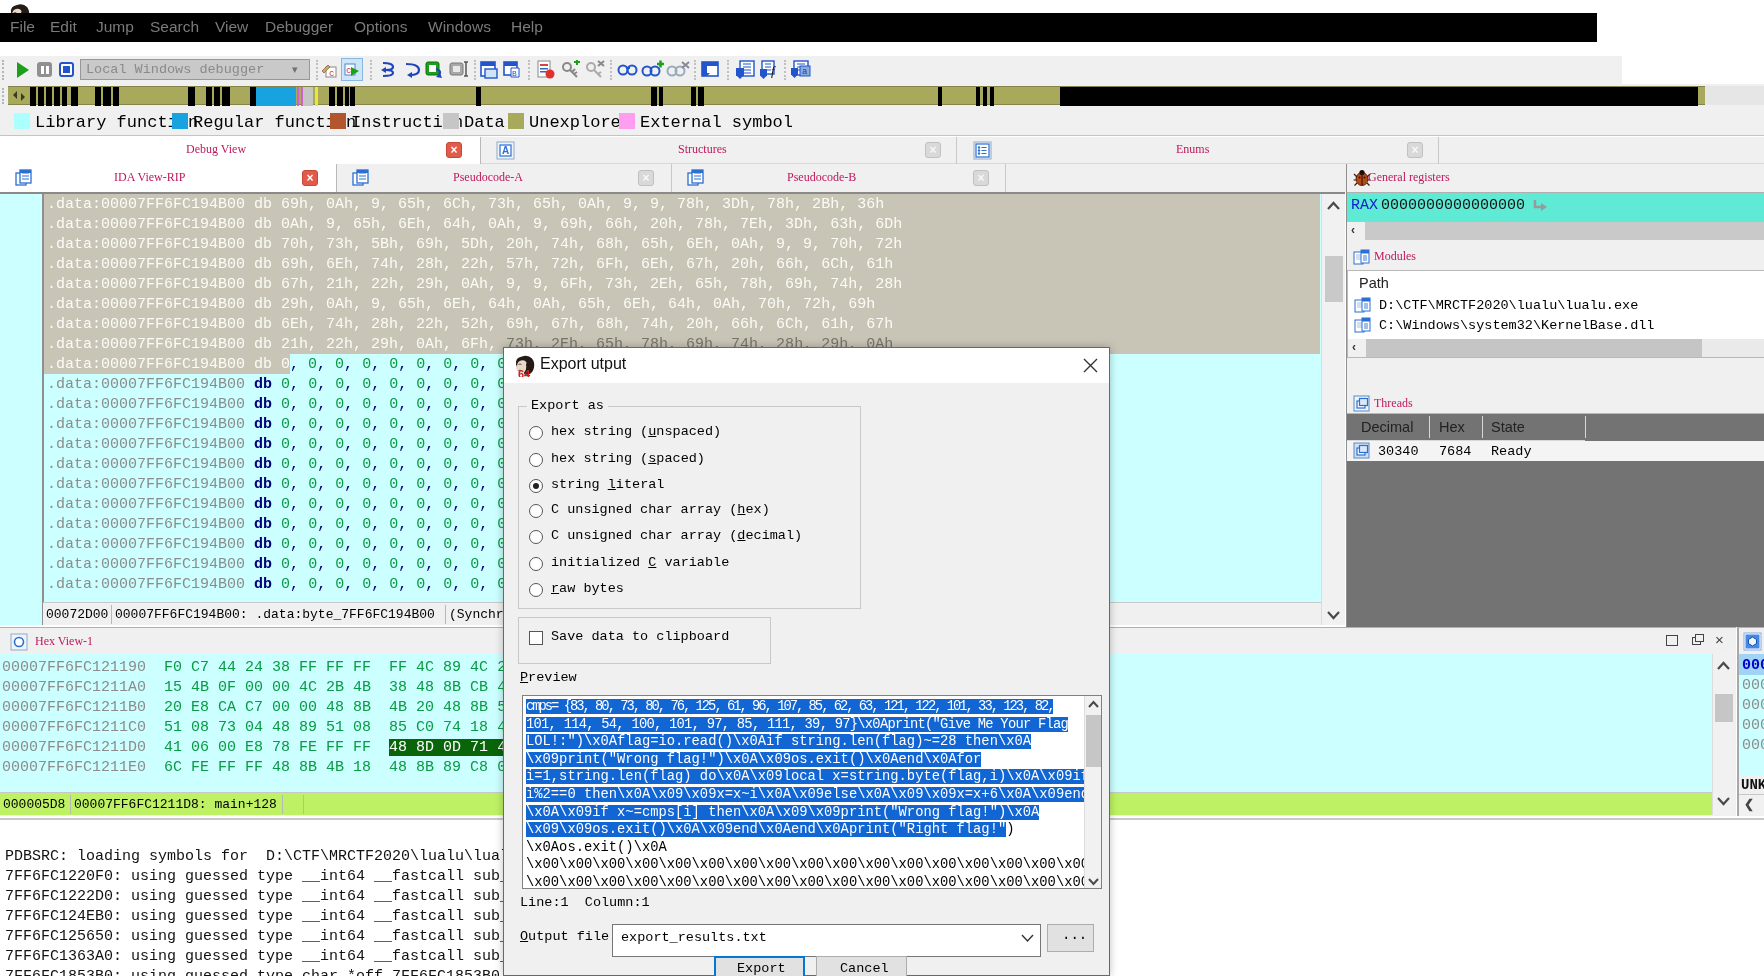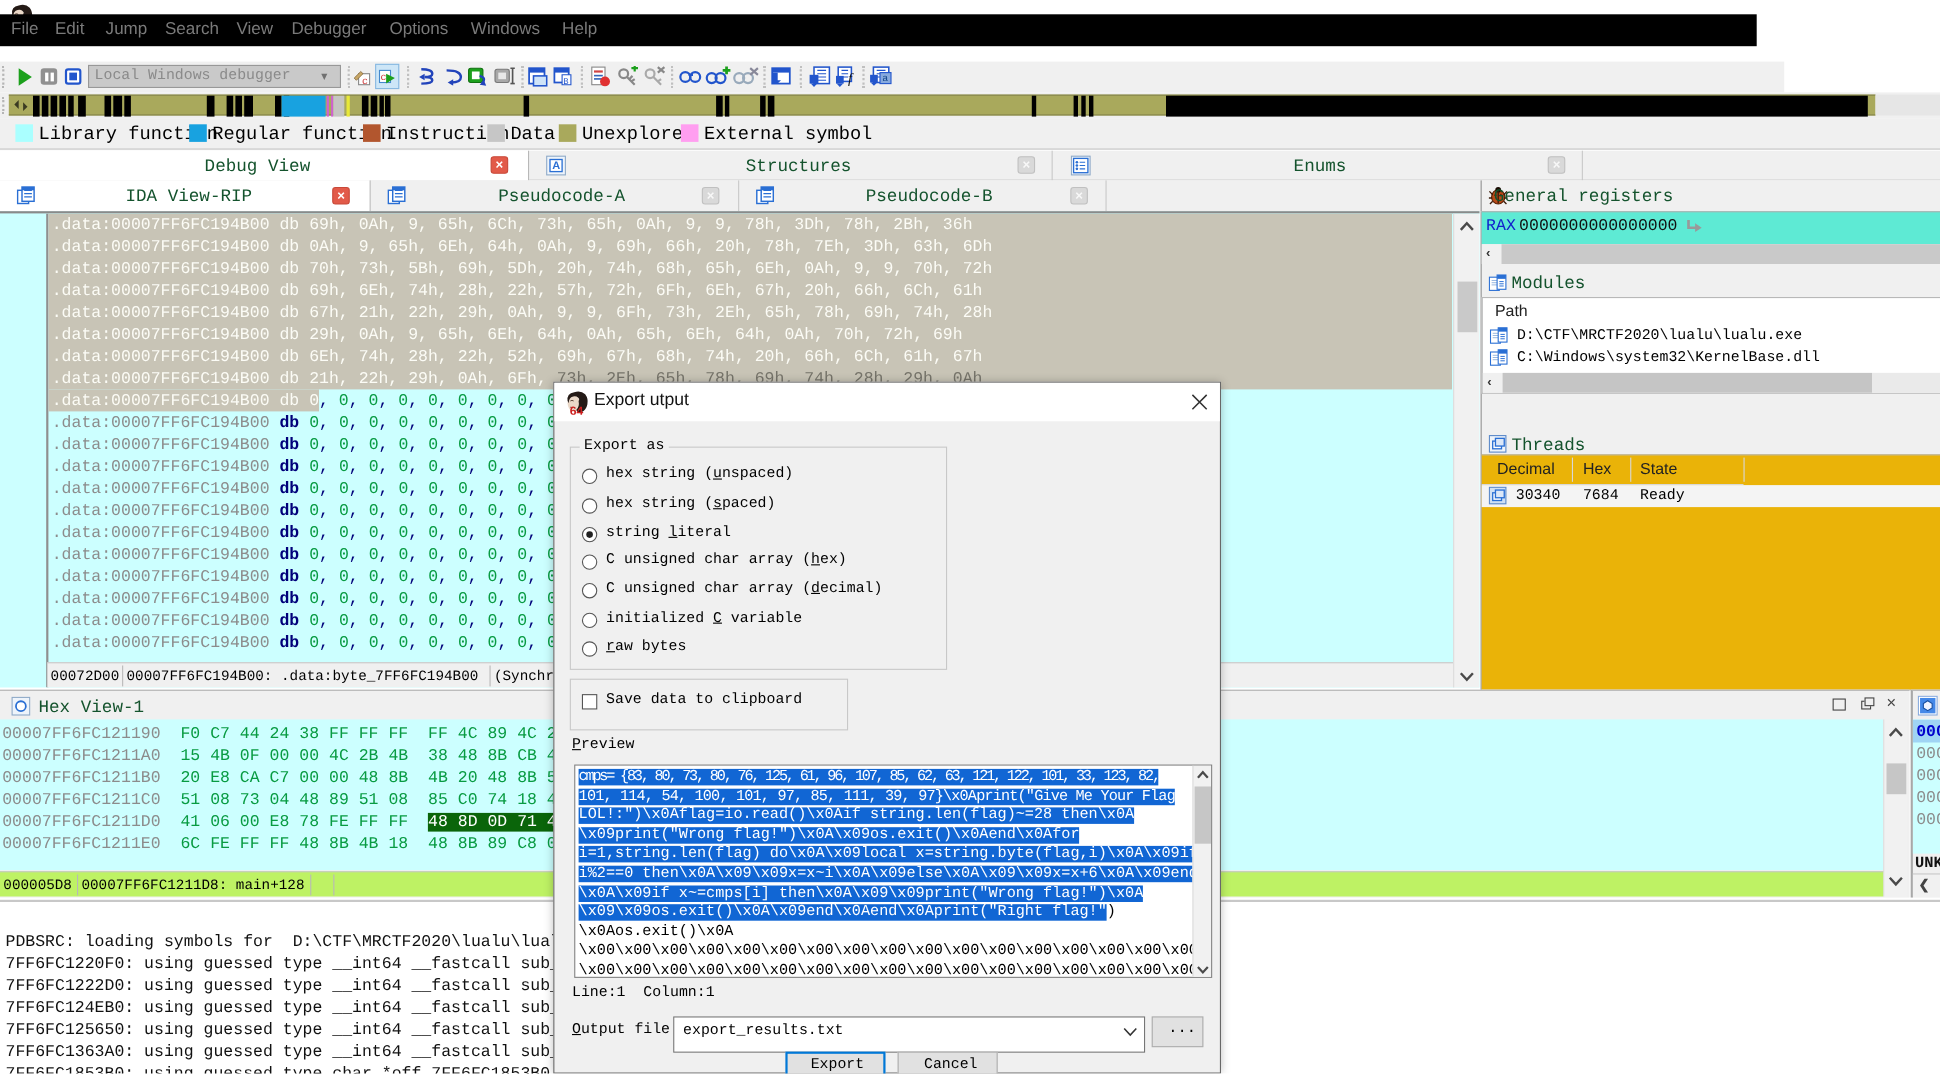--- a/index.html
+++ b/index.html
@@ -2,21 +2,21 @@
 <html><head><meta charset="utf-8">
 <style>
 *{margin:0;padding:0;box-sizing:border-box}
 html,body{width:1764px;height:976px;overflow:hidden;background:#fff;position:relative;font-family:"Liberation Sans",sans-serif}
 .mono{font-family:"Liberation Mono",monospace}
 .abs{position:absolute}
 .mi{position:absolute;top:5px;font-size:15.5px;color:#7a7a7a}
 .nb{position:absolute;top:0;height:19px;background:#000}
 .lsq{position:absolute;top:5px;width:16px;height:16px}
 .llb{position:absolute;top:5px;font-size:17px;color:#000;font-family:Liberation Mono, monospace}
-.tabtxt{position:absolute;top:5px;font-size:16px;color:#14532d;font-family:Liberation Mono, monospace}
+.tabtxt{position:absolute;top:5px;font-size:12px;color:#be185d;font-family:Liberation Serif, serif}
 .redx{position:absolute;width:16px;height:16px;border-radius:3px;background:#e25a49;border:1px solid #c84838;color:#fff;font-size:12px;line-height:14px;text-align:center;font-weight:bold}
 .grayx{position:absolute;width:16px;height:16px;border-radius:3px;background:#d9d9d9;border:1px solid #c0c0c0;color:#f8f8f8;font-size:12px;line-height:14px;text-align:center;font-weight:bold}
 .dline{white-space:pre;font-family:"Liberation Mono",monospace;font-size:15px;line-height:20px}
 .w{color:#fcfcf6}
 .dk{color:#76746a}
 .ad{color:#8c8c8c}
 .nv{color:#00007a}
 .gr{color:#089b42}
 .hl{background:#0a650a;color:#fff}
 .ic{position:absolute}
@@ -288,21 +288,21 @@
       <div class="grayx" style="left:300px;top:6px">×</div>
     </div>
     <div class="abs" style="left:1346px;top:0;width:418px;height:28px;border-left:1px solid #909090">
       <svg class="ic" style="left:6px;top:5px" width="18" height="18" viewBox="0 0 18 18">
         <ellipse cx="9" cy="10" rx="6" ry="6.5" fill="#b84a18" stroke="#5a2408"></ellipse>
         <circle cx="9" cy="3.5" r="2.6" fill="#1a0c04"></circle>
         <path d="M9 4 V16 M4 8 L1 5 M14 8 L17 5 M3.5 11 H0.5 M14.5 11 H17.5 M4 14 L1.5 16.5 M14 14 L16.5 16.5" stroke="#3a1a08" stroke-width="1.2"></path>
         <circle cx="6.5" cy="8.5" r="1" fill="#3a1505"></circle>
         <circle cx="11.5" cy="8.5" r="1" fill="#3a1505"></circle>
       </svg>
-      <span class="tabtxt" style="left:11px;top:6px">General registers</span>
+      <span class="tabtxt" style="left:21px;top:6px">General registers</span>
     </div>
   </div>
 <div class="abs" style="left:0;top:192px;width:1345px;height:433px;background:#ccffff;border-top:2px solid #8a8a8a;overflow:hidden">
     <div class="abs" style="left:42px;top:0;width:2px;height:431px;background:#8f8f8f"></div>
     <div class="abs" style="left:44px;top:0;width:1276px;height:160px;background:#c8c4b6"></div>
     <div class="abs" style="left:44px;top:160px;width:246px;height:20px;background:#c8c4b6"></div>
     <div class="abs dline" style="left:47px;top:1px"><span class="w">.data:00007FF6FC194B00 db 69h, 0Ah, 9, 65h, 6Ch, 73h, 65h, 0Ah, 9, 9, 78h, 3Dh, 78h, 2Bh, 36h</span>
 <span class="w">.data:00007FF6FC194B00 db 0Ah, 9, 65h, 6Eh, 64h, 0Ah, 9, 69h, 66h, 20h, 78h, 7Eh, 3Dh, 63h, 6Dh</span>
 <span class="w">.data:00007FF6FC194B00 db 70h, 73h, 5Bh, 69h, 5Dh, 20h, 74h, 68h, 65h, 6Eh, 0Ah, 9, 9, 70h, 72h</span>
 <span class="w">.data:00007FF6FC194B00 db 69h, 6Eh, 74h, 28h, 22h, 57h, 72h, 6Fh, 6Eh, 67h, 20h, 66h, 6Ch, 61h</span>
@@ -383,21 +383,21 @@
         <div class="abs" style="left:18px;top:0;width:336px;height:18px;background:#c5c5c5"></div>
         <div class="abs" style="left:354px;top:0;width:64px;height:18px;background:#eaeaea"></div>
       </div>
     </div>
     <svg class="ic" style="left:6px;top:203px" width="17" height="17" viewBox="0 0 17 17">
       <rect x="1" y="1" width="15" height="15" fill="#eef4fb" stroke="#5a88c8"></rect>
       <rect x="4" y="6" width="8" height="7" fill="#fff" stroke="#2a6fd4" stroke-width="1.2"></rect>
       <rect x="6.5" y="3.5" width="8" height="7" fill="#dce8f8" stroke="#2a6fd4" stroke-width="1.2"></rect>
     </svg>
     <span class="abs tabtxt" style="left:27px;top:204px">Threads</span>
-    <div class="abs" style="left:0;top:221px;width:418px;height:214px;background:#eab308;border-top:1px solid #b8b8b8">
+    <div class="abs" style="left:0;top:221px;width:418px;height:214px;background:#737373;border-top:1px solid #b8b8b8">
       <span class="abs" style="left:14px;top:5px;font-size:14.5px;color:#222">Decimal</span>
       <span class="abs" style="left:92px;top:5px;font-size:14.5px;color:#222">Hex</span>
       <span class="abs" style="left:144px;top:5px;font-size:14.5px;color:#222">State</span>
       <div class="abs" style="left:82px;top:2px;width:1px;height:22px;background:#d8d8d8"></div>
       <div class="abs" style="left:135px;top:2px;width:1px;height:22px;background:#d8d8d8"></div>
       <div class="abs" style="left:238px;top:2px;width:1px;height:22px;background:#d8d8d8"></div>
       <div class="abs" style="left:0;top:26px;width:238px;height:1px;background:#d8d8d8"></div>
       <div class="abs" style="left:0;top:27px;width:418px;height:20px;background:#f4f4f4"></div>
       <svg class="ic" style="left:6px;top:28px" width="17" height="17" viewBox="0 0 17 17">
         <rect x="1" y="1" width="15" height="15" fill="#cfe0f5" stroke="#5a88c8"></rect>

